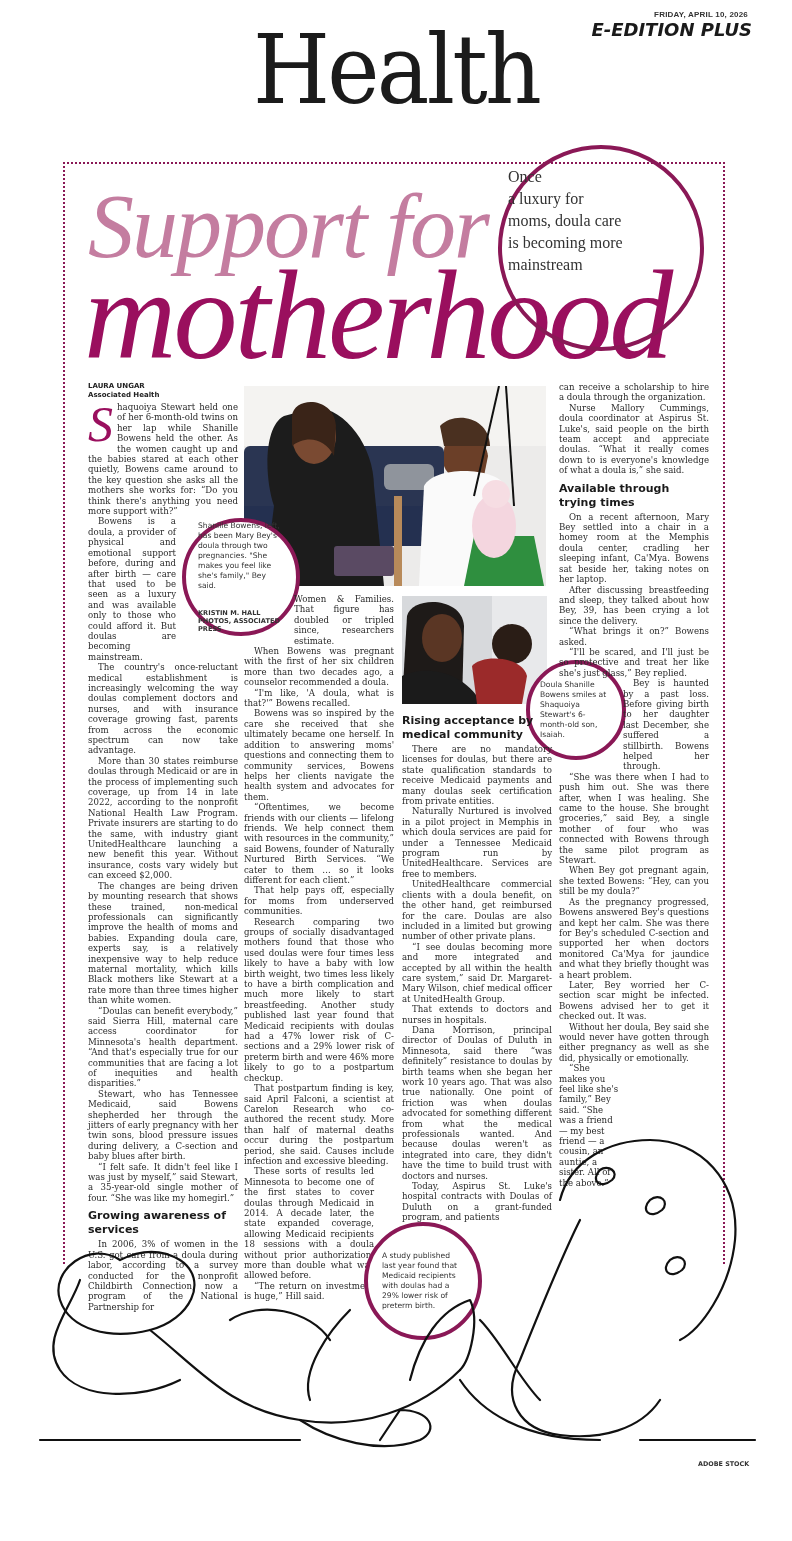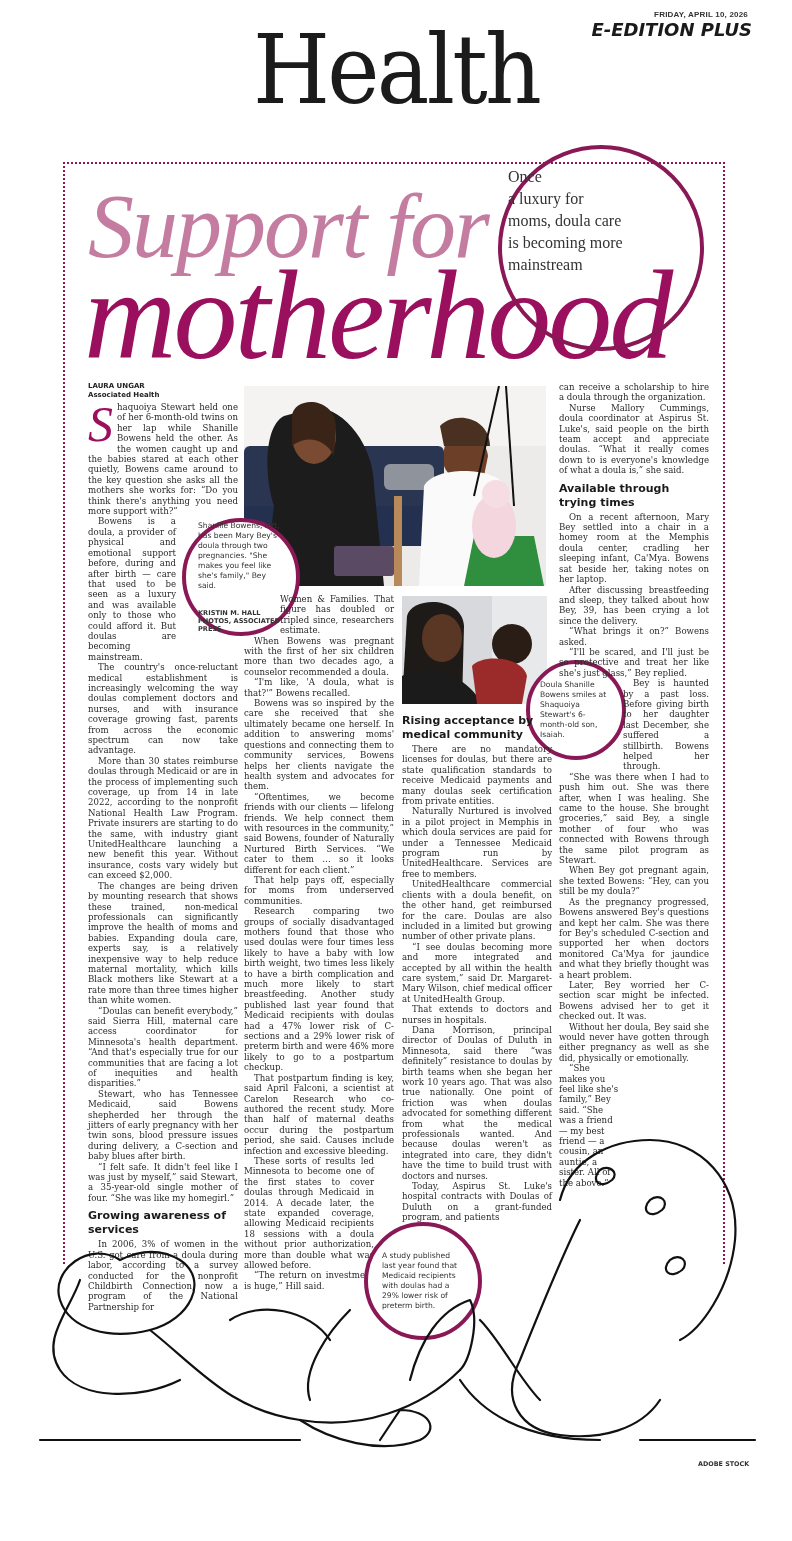--- a/index.html
+++ b/index.html
@@ -104,21 +104,21 @@
   <p>More than 30 states reimburse doulas through Medicaid or are in the process of implementing such coverage, up from 14 in late 2022, according to the nonprofit National Health Law Program. Private insurers are starting to do the same, with industry giant UnitedHealthcare launching a new benefit this year. Without insurance, costs vary widely but can exceed $2,000.</p>
   <p>The changes are being driven by mounting research that shows these trained, non-medical professionals can significantly improve the health of moms and babies. Expanding doula care, experts say, is a relatively inexpensive way to help reduce maternal mortality, which kills Black mothers like Stewart at a rate more than three times higher than white women.</p>
   <p>“Doulas can benefit everybody,” said Sierra Hill, maternal care access coordinator for Minnesota's health department. “And that's especially true for our communities that are facing a lot of inequities and health disparities.”</p>
   <p>Stewart, who has Tennessee Medicaid, said Bowens shepherded her through the jitters of early pregnancy with her twin sons, blood pressure issues during delivery, a C-section and baby blues after birth.</p>
   <p>“I felt safe. It didn't feel like I was just by myself,” said Stewart, a 35-year-old single mother of four. “She was like my homegirl.”</p>
   <h3>Growing awareness of services</h3>
   <p>In 2006, 3% of women in the U.S. got care from a doula during labor, according to a survey conducted for the nonprofit Childbirth Connection, now a program of the National Partnership for</p>
 </div>
 
 <div class="abs col" style="left:244px;top:594px;width:150px;">
-  <div style="margin-left:36px;">
+  <div style="margin-left:50px;">
     <p class="noind">Women &amp; Families. That figure has doubled or tripled since, researchers estimate.</p>
   </div>
   <p>When Bowens was pregnant with the first of her six children more than two decades ago, a counselor recommended a doula.</p>
   <p>“I'm like, 'A doula, what is that?'” Bowens recalled.</p>
   <p>Bowens was so inspired by the care she received that she ultimately became one herself. In addition to answering moms' questions and connecting them to community services, Bowens helps her clients navigate the health system and advocates for them.</p>
   <p>“Oftentimes, we become friends with our clients — lifelong friends. We help connect them with resources in the community,” said Bowens, founder of Naturally Nurtured Birth Services. “We cater to them … so it looks different for each client.”</p>
   <p>That help pays off, especially for moms from underserved communities.</p>
   <p>Research comparing two groups of socially disadvantaged mothers found that those who used doulas were four times less likely to have a baby with low birth weight, two times less likely to have a birth complication and much more likely to start breastfeeding. Another study published last year found that Medicaid recipients with doulas had a 47% lower risk of C-sections and a 29% lower risk of preterm birth and were 46% more likely to go to a postpartum checkup.</p>
   <p>That postpartum finding is key, said April Falconi, a scientist at Carelon Research who co-authored the recent study. More than half of maternal deaths occur during the postpartum period, she said. Causes include infection and excessive bleeding.</p>
   <div style="width:130px;">

